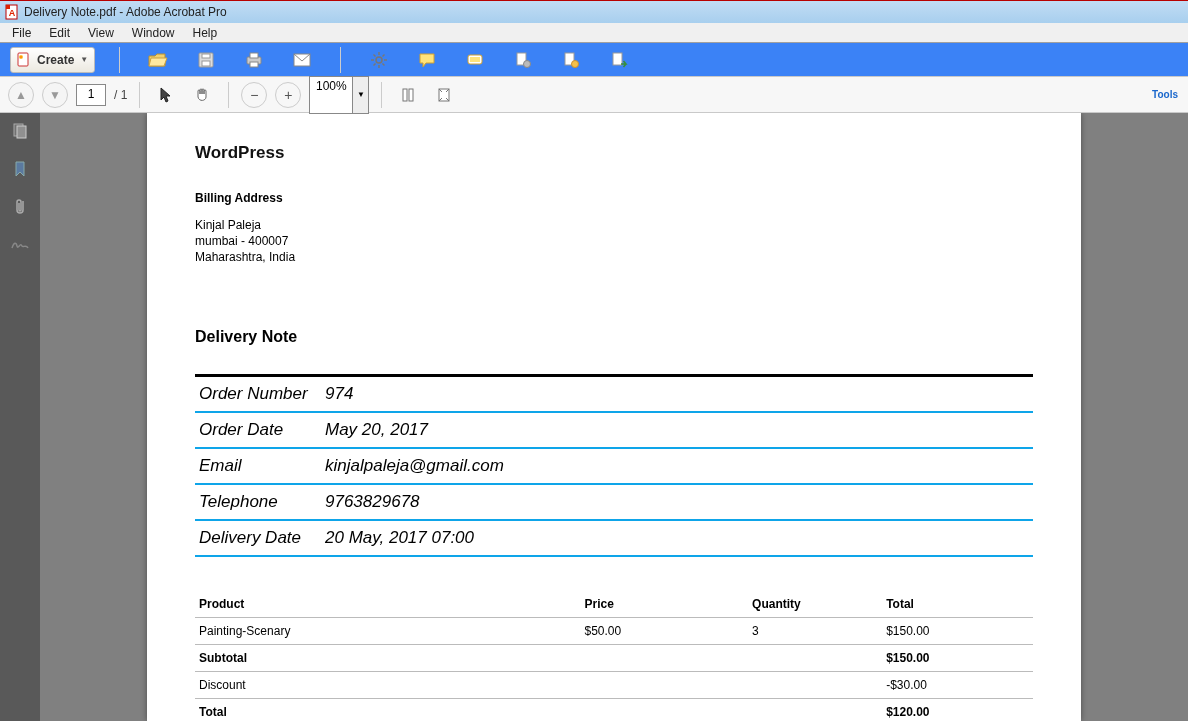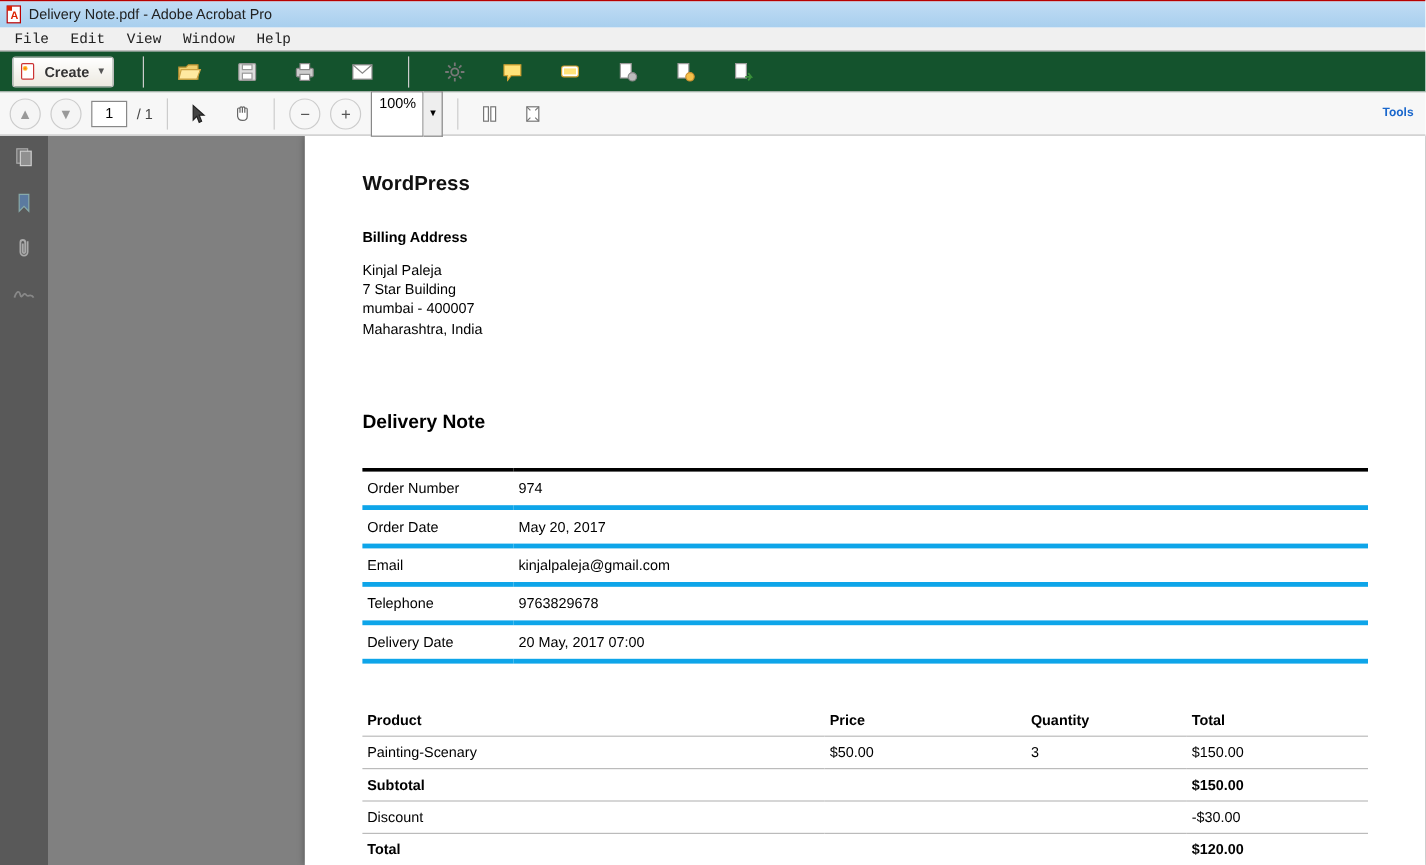--- a/index.html
+++ b/index.html
@@ -1,46 +1,46 @@
 <!DOCTYPE html>
 <html><head>
 <meta charset="utf-8">
 <style>
   * { box-sizing: border-box; margin: 0; padding: 0; }
   body { font-family: "Segoe UI", Tahoma, sans-serif; font-size: 12px; background: #fff; width: 1188px; height: 721px; overflow: hidden; }
   .titlebar { height: 23px; background: linear-gradient(#c1dcf4,#a8cfee); display: flex; align-items: center; padding-left: 4px; border-top: 1px solid #b80000; }
   .titlebar .app-icon { width: 16px; height: 16px; margin-right: 4px; display:flex;align-items:center;justify-content:center;}
   .titlebar .title { color: #222; font-size: 12px; }
-  .menubar { height: 20px; background: #f0f0f0; border-bottom: 1px solid #a0a0a0; display: flex; align-items: center; padding-left: 4px; gap: 2px; font-family: Liberation Mono, monospace; }
+  .menubar { height: 20px; background: #f0f0f0; border-bottom: 1px solid #a0a0a0; display: flex; align-items: center; padding-left: 4px; gap: 2px; }
   .menubar .menu-item { padding: 2px 8px; color: #222; cursor: default; }
-  .toolbar1 { height: 34px; background: #14532d; border-bottom: 1px solid #c9c9c9; display: flex; align-items: center; padding-left: 10px; gap: 20px; }
+  .toolbar1 { height: 34px; background: #3b82f6; border-bottom: 1px solid #c9c9c9; display: flex; align-items: center; padding-left: 10px; gap: 20px; }
   .create-btn { display: flex; align-items: center; height: 26px; border: 1px solid #bbb; border-radius: 3px; padding: 0 6px 0 4px; background: linear-gradient(#fff,#ece9e0); font-size: 12px; font-weight: bold; color:#333; cursor:default;}
   .create-btn .tri { margin-left: 6px; font-size: 8px; color:#555;}
   .sep { width: 1px; height: 26px; background: #ccc; margin: 0 4px; }
   .tbtn { width: 28px; height: 26px; display:flex;align-items:center;justify-content:center; cursor:default;}
   .toolbar2 { height: 36px; background: #f7f7f7; border-bottom: 1px solid #c9c9c9; display: flex; align-items: center; padding-left: 8px; gap: 8px; position:relative;}
   .navbtn { width: 26px; height: 26px; border: 1px solid #ccc; border-radius: 13px; display:flex;align-items:center;justify-content:center; background:#f5f5f5; color:#999; font-size:12px;}
   .pagebox { width: 30px; height: 22px; border: 1px solid #888; background:#fff; text-align:center; font-size:12px; padding-top:2px;}
   .pagecount { color:#444; font-size:12px; }
   .zoombtn { width: 26px; height: 26px; border:1px solid #ccc; border-radius:13px; display:flex;align-items:center;justify-content:center; font-size:14px;color:#555;}
   .zoomfield { display:flex; height:38px; }
   .zoomfield .zv { width:44px; border:1px solid #888; background:#fff; text-align:center; padding-top:2px; font-size:12px;}
   .zoomfield .dd { width:16px; border:1px solid #888; border-left:0; background:#eee; display:flex;align-items:center;justify-content:center;font-size:8px;}
   .tools-link { position:absolute; right:10px; color:#1a67cc; font-weight:bold; font-size:10px;}
   .workspace { display:flex; height: calc(721px - 23px - 20px - 34px - 36px); }
   .sidebar { width: 40px; background: #595959; display:flex; flex-direction:column; align-items:center; padding-top:8px; gap:18px;}
   .sidebar .sb-icon { width:20px; height:20px; display:flex;align-items:center;justify-content:center; color:#aaa; font-size:16px;}
-  .doc-area { flex:1; background:#808080; overflow:hidden; display:flex; justify-content:flex-end;}
+  .doc-area { flex:1; background:#808080; overflow:hidden; display:flex; justify-content:center;}
   .page { width: 934px; background:#fff; margin-top:0; padding: 30px 48px 0 48px; box-shadow: 0 0 6px rgba(0,0,0,0.4); }
   .doc-h1 { font-family: Arial, sans-serif; font-size: 17px; font-weight:bold; color:#111; margin-bottom: 28px; }
   .bill-head { font-family: Arial,sans-serif; font-size:12px; font-weight:bold; margin-bottom:12px;}
   .addr { font-family: Arial,sans-serif; font-size:12px; line-height:1.35; margin-bottom:62px;}
   .doc-h2 { font-family: Arial,sans-serif; font-size:16px; font-weight:bold; margin-bottom: 28px; }
   .info-table { width:100%; border-collapse:collapse; border-top:3px solid #000; margin-bottom:34px;}
-  .info-table td { border-bottom:4px solid #0ea5e9; padding:7px 4px; font-family:Arial,sans-serif; font-size:12px;}
+  .info-table td { border-bottom:2px solid #0ea5e9; padding:7px 4px; font-family:Arial,sans-serif; font-size:17px;font-style:italic;}
   .info-table td:first-child { width:126px;}
   .prod-table { width:100%; border-collapse:collapse; font-family:Arial,sans-serif; font-size:12px;}
   .prod-table th { text-align:left; font-weight:bold; padding:6px 4px; border-bottom:1px solid #bbb;}
   .prod-table th.price, .prod-table td.price { text-align:left; }
   .prod-table th.qty, .prod-table td.qty { text-align:left; }
   .prod-table th.total, .prod-table td.total { text-align:left; }
   .prod-table td { padding:6px 4px; border-bottom:1px solid #bbb;}
   .prod-table .bold td { font-weight:bold; }
   svg { display:block; }
 </style>
@@ -212,21 +212,20 @@
           <path d="M2 10 C4 4 6 4 7 8 C8 12 10 4 12 8 C13 10 16 6 18 10" fill="none" stroke="#888" stroke-width="1.5"></path>
         </svg>
       </span>
   </div>
   <div class="doc-area">
     <div class="page">
       <div class="doc-h1">WordPress</div>
       <div class="bill-head">Billing Address</div>
       <div class="addr">
         <div>Kinjal Paleja</div>
-        <div>7 Star Building</div>
         <div>mumbai - 400007</div>
         <div>Maharashtra, India</div>
       </div>
       <div class="doc-h2">Delivery Note</div>
       <table class="info-table">
         <tbody>
             <tr>
               <td>Order Number</td>
               <td>974</td>
             </tr>

